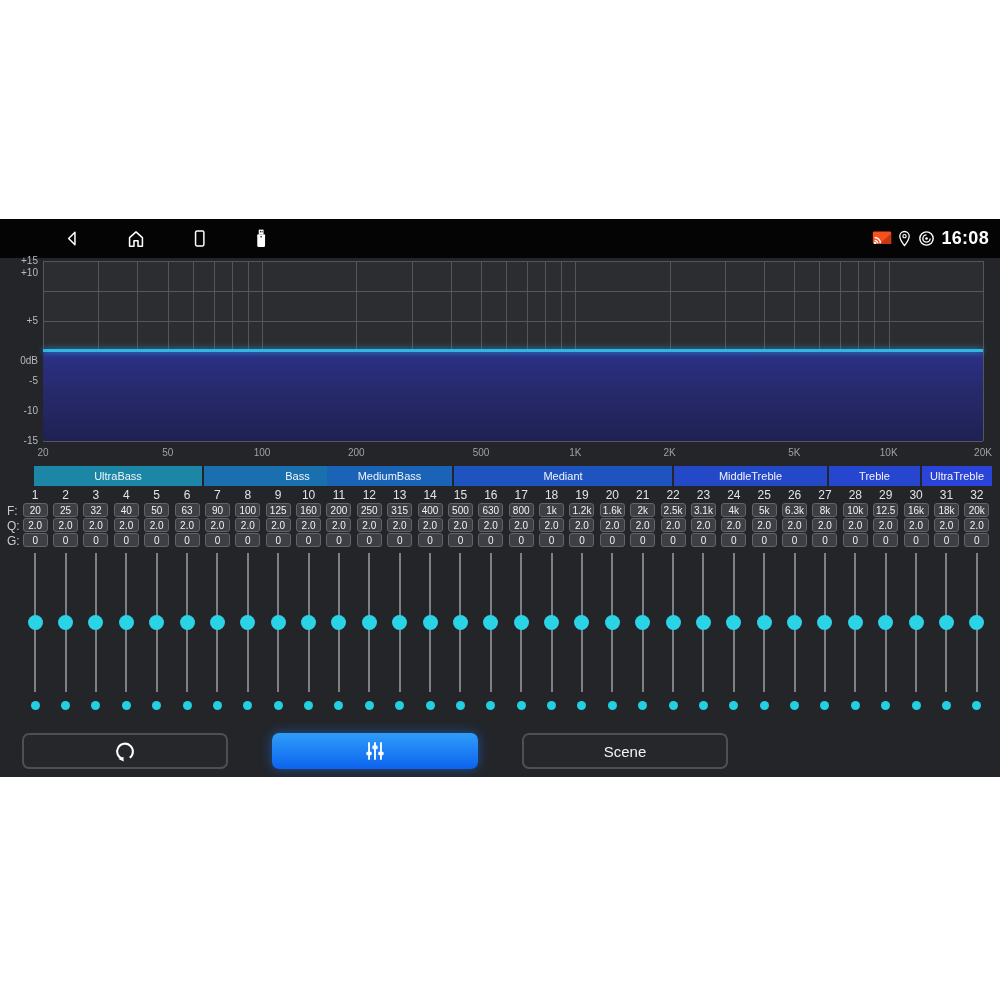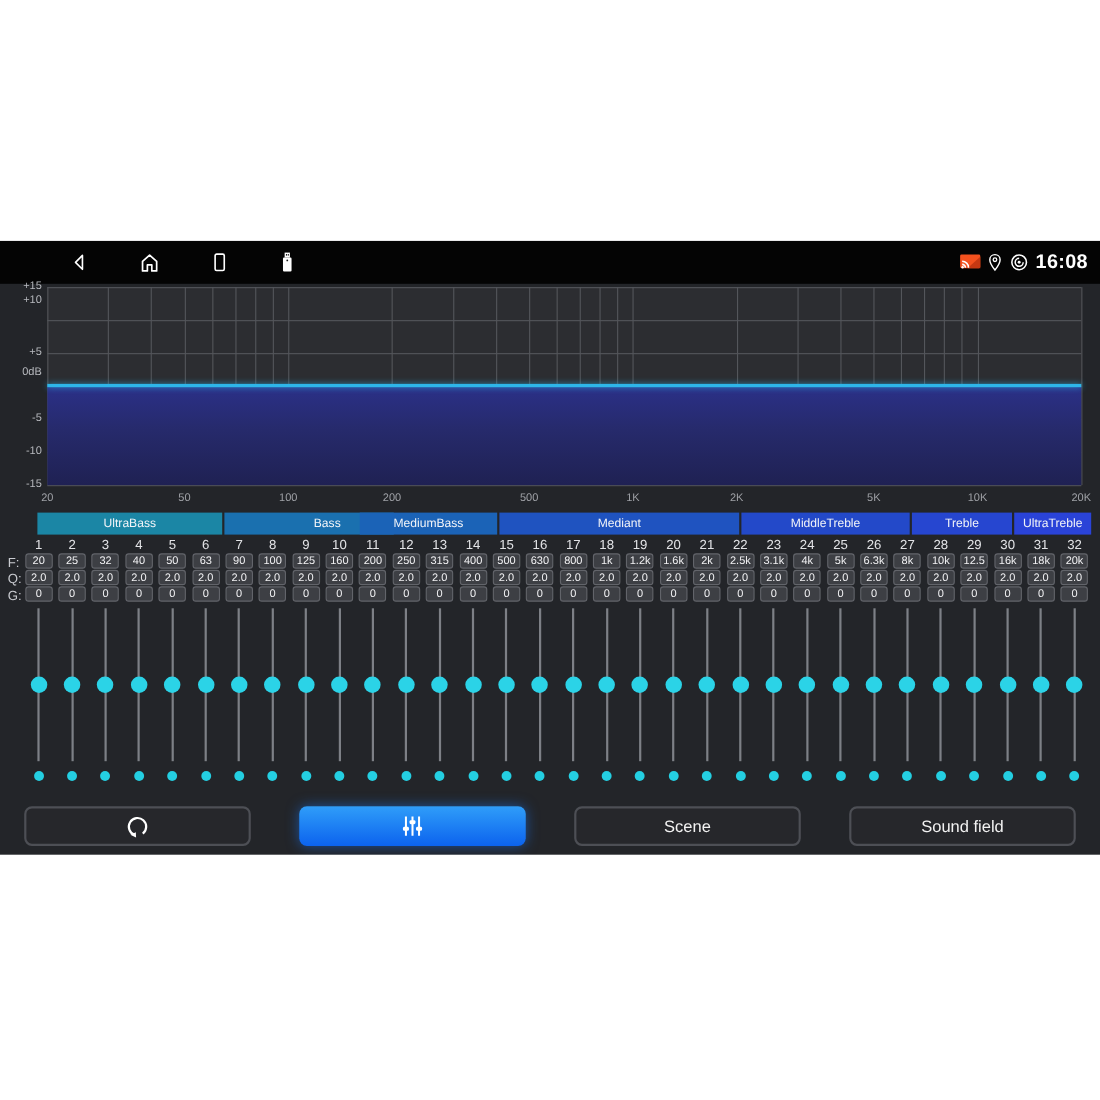--- a/index.html
+++ b/index.html
@@ -147,21 +147,21 @@
       <div class="hgrid" style="top: 120px;"></div>
       <div class="hgrid" style="top: 150px;"></div>
       <div class="hgrid" style="top: 180px;"></div>
       <div class="eq-fill" style="top: 90px; height: 90px;"></div>
       <div class="eq-line" style="top: 88px;"></div>
     </div>
   <div id="y-labels">
       <div class="ylab" style="top: 36px;">+15</div>
       <div class="ylab" style="top: 48px;">+10</div>
       <div class="ylab" style="top: 96px;">+5</div>
-      <div class="ylab" style="top: 114px;">0dB</div>
+      <div class="ylab" style="top: 136px;">0dB</div>
       <div class="ylab" style="top: 156px;">-5</div>
       <div class="ylab" style="top: 186px;">-10</div>
       <div class="ylab" style="top: 216px;">-15</div>
     </div>
   <div id="x-labels">
       <div class="xlab" style="left: 23px;">20</div>
       <div class="xlab" style="left: 147.688px;">50</div>
       <div class="xlab" style="left: 242.011px;">100</div>
       <div class="xlab" style="left: 336.333px;">200</div>
       <div class="xlab" style="left: 461.021px;">500</div>
@@ -825,17 +825,14 @@
           </g>
           <rect x="4" y="12.6" width="5" height="3.4" rx="1.2" fill="#fff"></rect>
           <rect x="9.5" y="7" width="5" height="3.4" rx="1.2" fill="#fff"></rect>
           <rect x="15" y="12.6" width="5" height="3.4" rx="1.2" fill="#fff"></rect>
         </svg>
     </span>
   </div>
   <div class="footer-btn" style="left:522px">
     <span>Scene</span>
   </div>
-  <div class="footer-btn" style="left:772px">
-    <span>Sound field</span>
-  </div>
 
 </div>
 
 </body></html>

